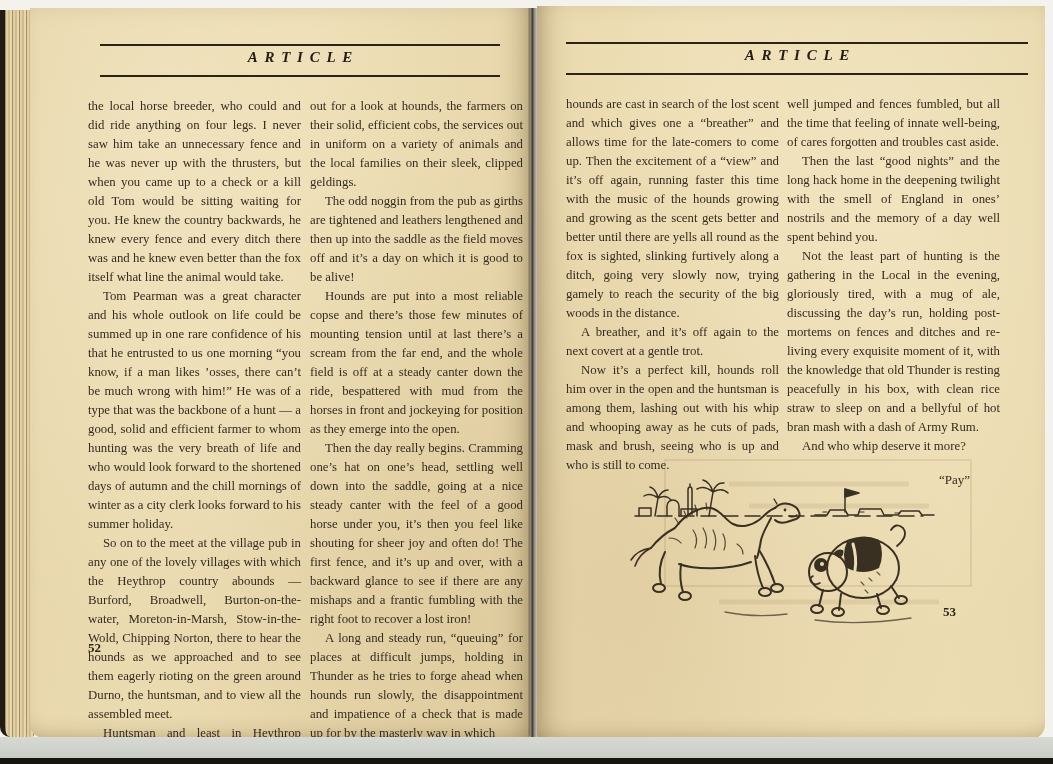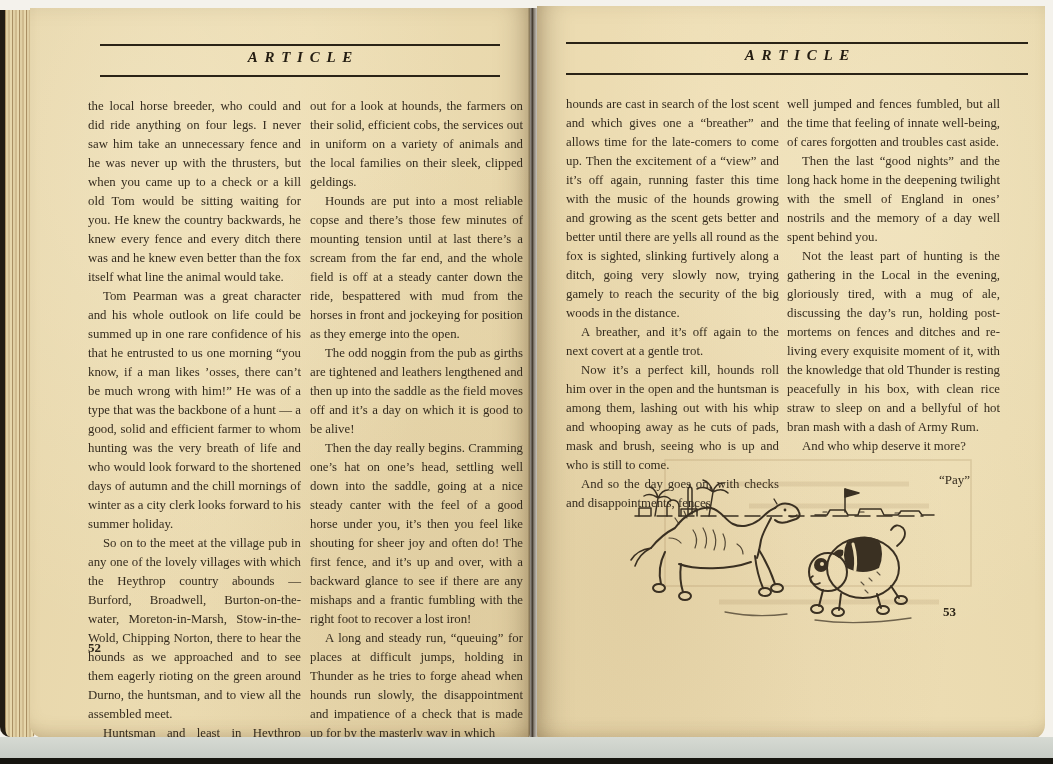--- a/index.html
+++ b/index.html
@@ -76,43 +76,42 @@
     </div>
     <div class="cols">
       <div class="col">
         <p class="noindent">the local horse breeder, who could and did ride anything on four legs. I never saw him take an unnecessary fence and he was never up with the thrusters, but when you came up to a check or a kill old Tom would be sitting waiting for you. He knew the country backwards, he knew every fence and every ditch there was and he knew even better than the fox itself what line the animal would take.</p>
         <p>Tom Pearman was a great character and his whole outlook on life could be summed up in one rare confidence of his that he entrusted to us one morning “you know, if a man likes ’osses, there can’t be much wrong with him!” He was of a type that was the backbone of a hunt — a good, solid and efficient farmer to whom hunting was the very breath of life and who would look forward to the shortened days of autumn and the chill mornings of winter as a city clerk looks forward to his summer holiday.</p>
         <p>So on to the meet at the village pub in any one of the lovely villages with which the Heythrop country abounds — Burford, Broadwell, Burton-on-the-water, Moreton-in-Marsh, Stow-in-the-Wold, Chipping Norton, there to hear the hounds as we approached and to see them eagerly rioting on the green around Durno, the huntsman, and to view all the assembled meet.</p>
         <p>Huntsman and least in Heythrop Green, little girls on ponies,</p>
       </div>
       <div class="col">
         <p class="noindent">out for a look at hounds, the farmers on their solid, efficient cobs, the services out in uniform on a variety of animals and the local families on their sleek, clipped geldings.</p>
+        <p>The odd noggin from the pub as girths are tightened and leathers lengthened and then up into the saddle as the field moves off and it’s a day on which it is good to be alive!</p>
         <p>Hounds are put into a most reliable copse and there’s those few minutes of mounting tension until at last there’s a scream from the far end, and the whole field is off at a steady canter down the ride, bespattered with mud from the horses in front and jockeying for position as they emerge into the open.</p>
-        <p>The odd noggin from the pub as girths are tightened and leathers lengthened and then up into the saddle as the field moves off and it’s a day on which it is good to be alive!</p>
         <p>Then the day really begins. Cramming one’s hat on one’s head, settling well down into the saddle, going at a nice steady canter with the feel of a good horse under you, it’s then you feel like shouting for sheer joy and often do!  The first fence, and it’s up and over, with a backward glance to see if there are any mishaps and a frantic fumbling with the right foot to recover a lost iron!</p>
         <p>A long and steady run, “queuing” for places at difficult jumps, holding in Thunder as he tries to forge ahead when hounds run slowly, the disappointment and impatience of a check that is made up for by the masterly way in which</p>
       </div>
     </div>
     <div class="pagenum">52</div>
   </div>
 
   <div class="gutter"></div>
 
   <div class="page page-right">
     <div class="header">
       <div class="rule"></div>
       <div class="header-title">ARTICLE</div>
       <div class="rule"></div>
     </div>
     <div class="cols">
       <div class="col">
         <p class="noindent">hounds are cast in search of the lost scent and which gives one a “breather” and allows time for the late-comers to come up.  Then the excitement of a “view” and it’s off again, running faster this time with the music of the hounds growing and growing as the scent gets better and better until there are yells all round as the fox is sighted, slinking furtively along a ditch, going very slowly now, trying gamely to reach the security of the big woods in the distance.</p>
         <p>A breather, and it’s off again to the next covert at a gentle trot.</p>
         <p>Now it’s a perfect kill, hounds roll him over in the open and the huntsman is among them, lashing out with his whip and whooping away as he cuts of pads, mask and brush, seeing who is up and who is still to come.</p>
-        <p>And so the day goes on, with checks and disappointments, fences</p>
       </div>
       <div class="col">
         <p class="noindent">well jumped and fences fumbled, but all the time that feeling of innate well-being, of cares forgotten and troubles cast aside.</p>
         <p>Then the last “good nights” and the long hack home in the deepening twilight with the smell of England in ones’ nostrils and the memory of a day well spent behind you.</p>
         <p>Not the least part of hunting is the gathering in the Local in the evening, gloriously tired, with a mug of ale, discussing the day’s run, holding post-mortems on fences and ditches and re-living every exquisite moment of it, with the knowledge that old Thunder is resting peacefully in his box, with clean rice straw to sleep on and a bellyful of hot bran mash with a dash of Army Rum.</p>
         <p>And who whip deserve it more?</p>
         <p class="signature">“Pay”</p>
       </div>
     </div>
 

